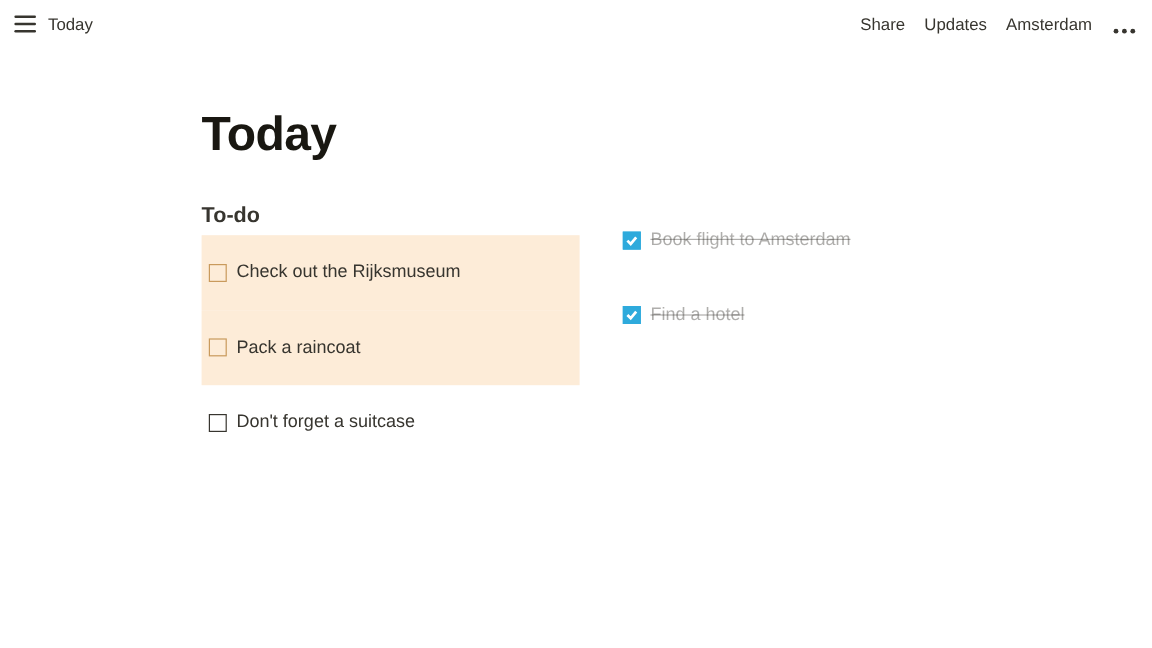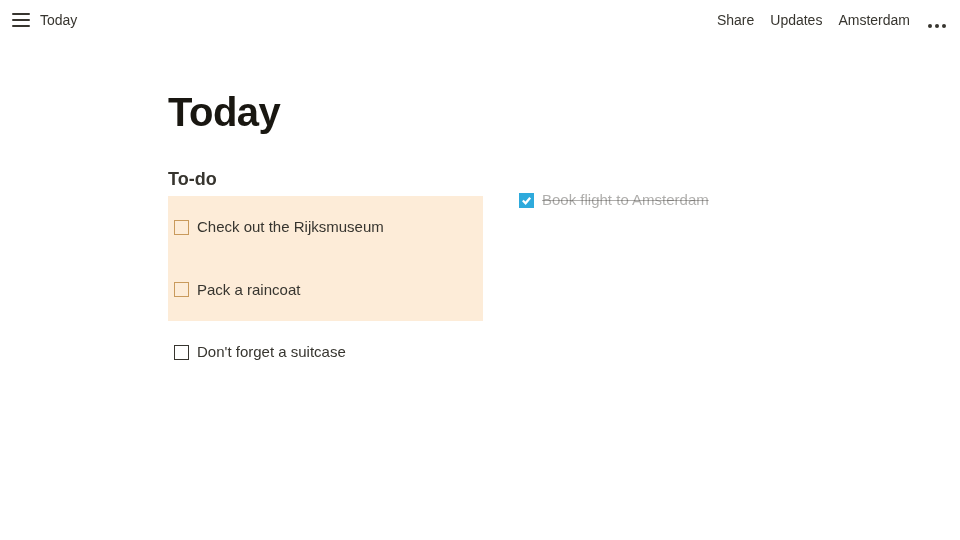--- a/index.html
+++ b/index.html
@@ -198,16 +198,24 @@
 
       <div class="todo-item">
         <div class="checkbox checked">
           <svg viewBox="0 0 12 12">
               <polyline points="2,6 5,9 10,3"></polyline>
             </svg>
         </div>
         <span class="todo-text done">Book flight to Amsterdam</span>
       </div>
 
+      <div class="todo-item">
+        <div class="checkbox checked">
+          <svg viewBox="0 0 12 12">
+              <polyline points="2,6 5,9 10,3"></polyline>
+            </svg>
+        </div>
+        <span class="todo-text done">Find a hotel</span>
+      </div>
     </div>
 
   </div>
 </div>
 
 </body></html>

